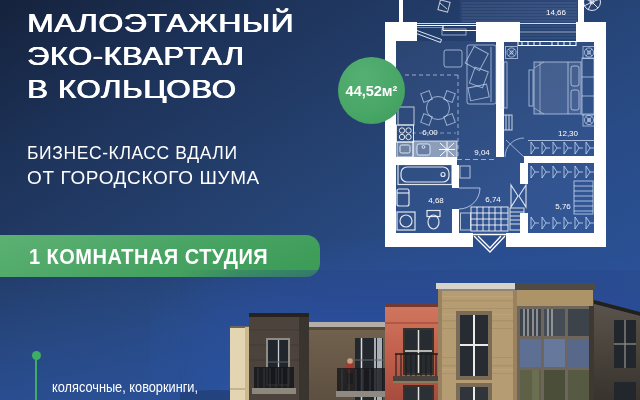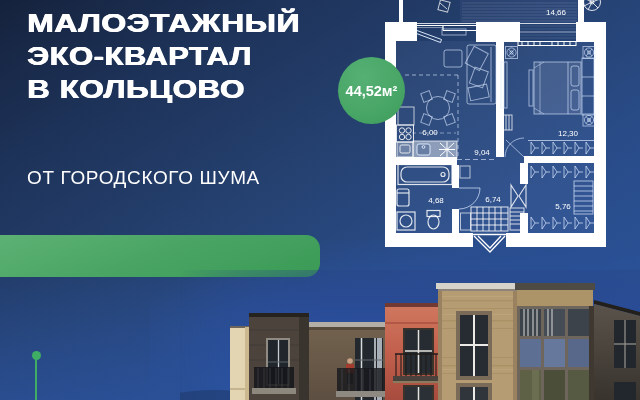--- a/index.html
+++ b/index.html
@@ -10,39 +10,41 @@
   .ln{display:inline-block;transform-origin:0 50%;white-space:nowrap;}
 </style>
 </head>
 <body>
 <div id="page">
 
   <div style="position:absolute;left:0;top:255px;width:640px;height:145px;background:linear-gradient(180deg,rgba(42,82,160,0) 0%,rgba(44,86,168,0.5) 100%);"></div>
 
   <div style="position:absolute;left:150px;top:240px;width:500px;height:170px;background:radial-gradient(ellipse 75% 95% at 62% 85%, #2b55a4 0%, #2a4f96 55%, rgba(42,79,150,0) 100%);"></div>
 
-  <div class="wh" style="position:absolute;left:27px;top:7px;font-size:26px;font-weight:bold;line-height:33px;letter-spacing:0.5px;text-shadow:0.6px 0 0 #ffffff,-0.3px 0 0 #ffffff;">
+  <div class="wh" style="position:absolute;left:27px;top:7px;font-size:26px;font-weight:normal;line-height:33px;letter-spacing:0.5px;text-shadow:0.6px 0 0 #ffffff,-0.3px 0 0 #ffffff;">
     <span class="ln" style="transform:scaleX(1.226);">МАЛОЭТАЖНЫЙ</span><br>
     <span class="ln" style="transform:scaleX(1.187);">ЭКО-КВАРТАЛ</span><br>
     <span class="ln" style="transform:scaleX(1.204);">В КОЛЬЦОВО</span>
   </div>
 
   <div class="wh" style="position:absolute;left:27px;top:141px;font-size:17.5px;font-weight:400;line-height:25px;letter-spacing:0.6px;">
-    <br>
+    <span class="ln">БИЗНЕС-КЛАСС ВДАЛИ</span><br>
     <span class="ln" style="transform:scaleX(1.083);">ОТ ГОРОДСКОГО ШУМА</span>
   </div>
 
   <div style="position:absolute;left:0px;top:235px;width:320px;height:42px;border-radius:0 14px 14px 0;background:linear-gradient(160deg,#5cb173 0%,#47a362 55%,#3b9a56 100%);"></div>
 
+  <div class="wh" style="position:absolute;left:29px;top:245px;font-size:21.5px;font-weight:bold;letter-spacing:0.5px;"><span class="ln" style="transform:scaleX(0.931);">1 КОМНАТНАЯ СТУДИЯ</span></div>
 
   <div style="z-index:5;position:absolute;left:32px;top:351px;width:9px;height:9px;border-radius:50%;background:#3fae64;"></div>
 
   <div style="z-index:5;position:absolute;left:34.5px;top:357px;width:2.5px;height:43px;background:#3fae64;"></div>
 
 
+  <div class="wh" style="z-index:5;position:absolute;left:52px;top:381px;font-size:13.8px;line-height:14.5px;"><span class="ln" style="transform:scaleX(0.925);">колясочные, коворкинги,</span></div>
 
   <svg style="position:absolute;left:180px;top:270px;" width="460" height="130" viewBox="0 0 460 130">
     <defs>
       <linearGradient id="sky" x1="0" y1="0" x2="0" y2="1">
         <stop offset="0" stop-color="#294687" stop-opacity="0.35"></stop>
         <stop offset="0.3" stop-color="#2a4c97" stop-opacity="0.9"></stop>
         <stop offset="1" stop-color="#2c56aa"></stop>
       </linearGradient>
       <linearGradient id="redg" x1="0" y1="0" x2="0" y2="1">
         <stop offset="0" stop-color="#d0785f"></stop>

